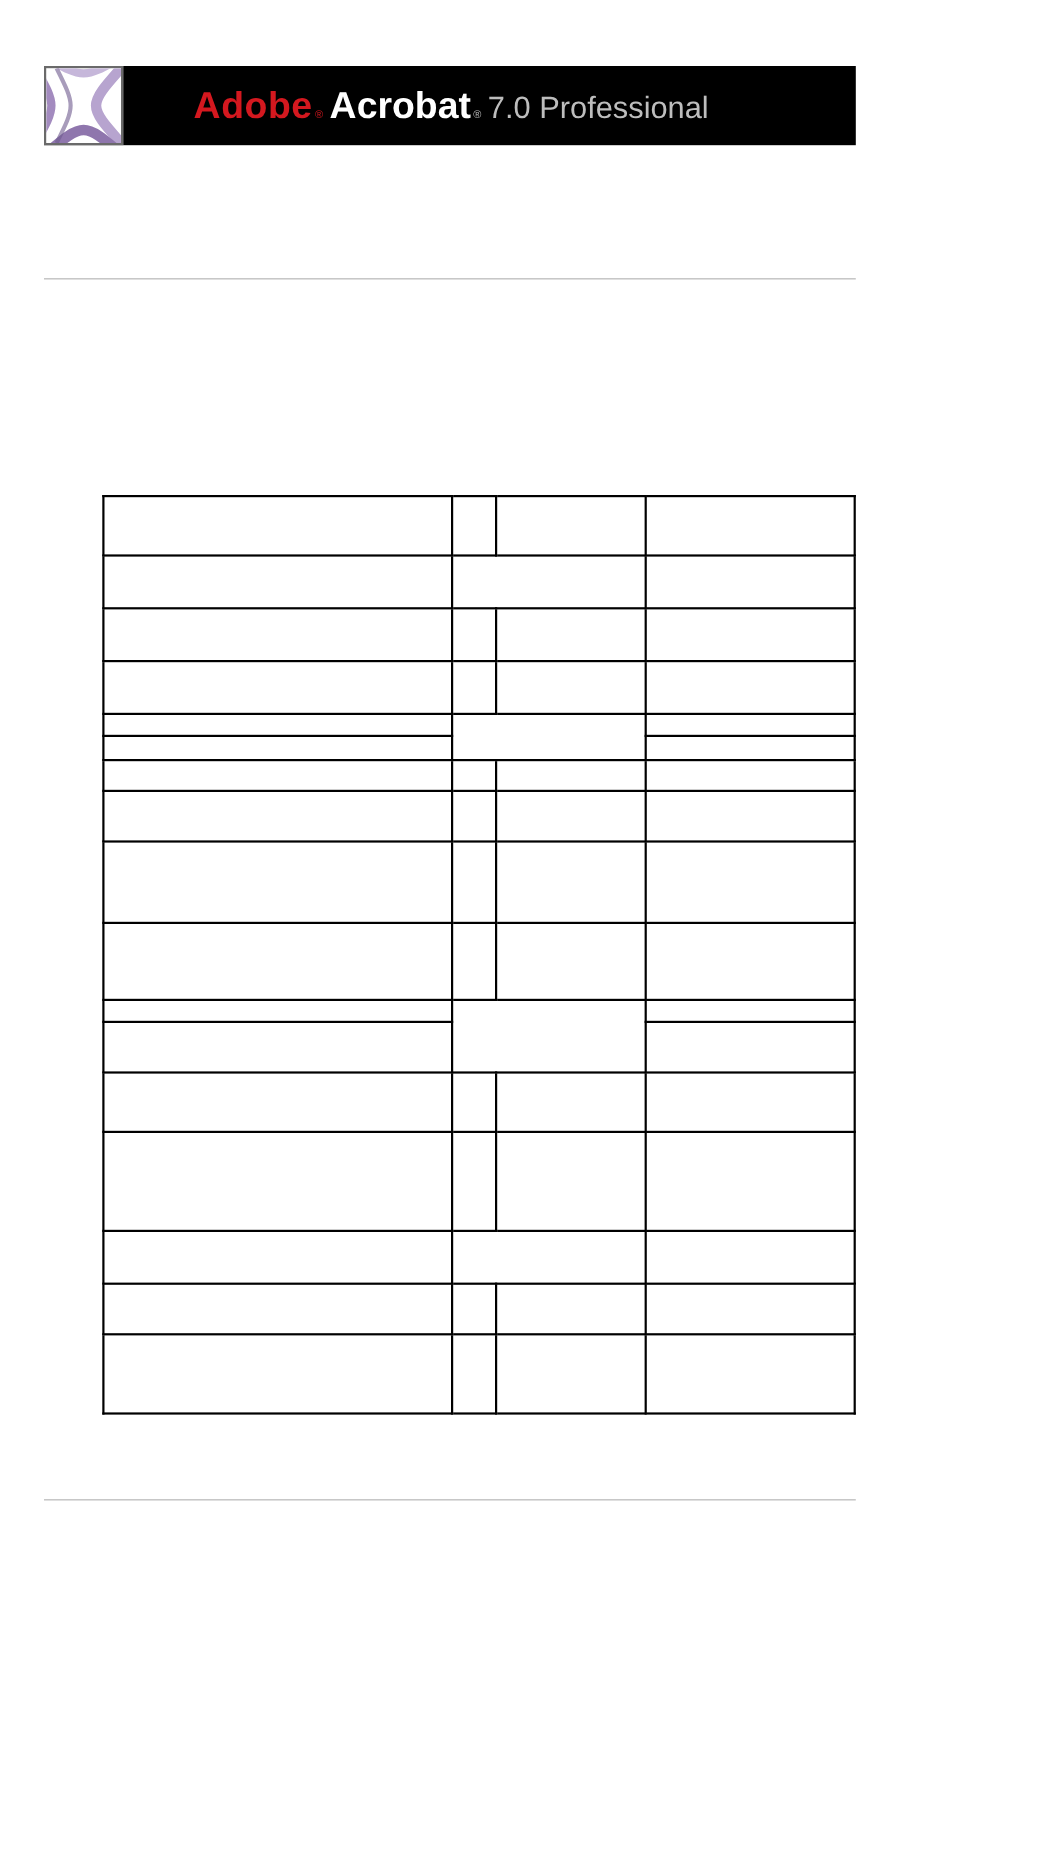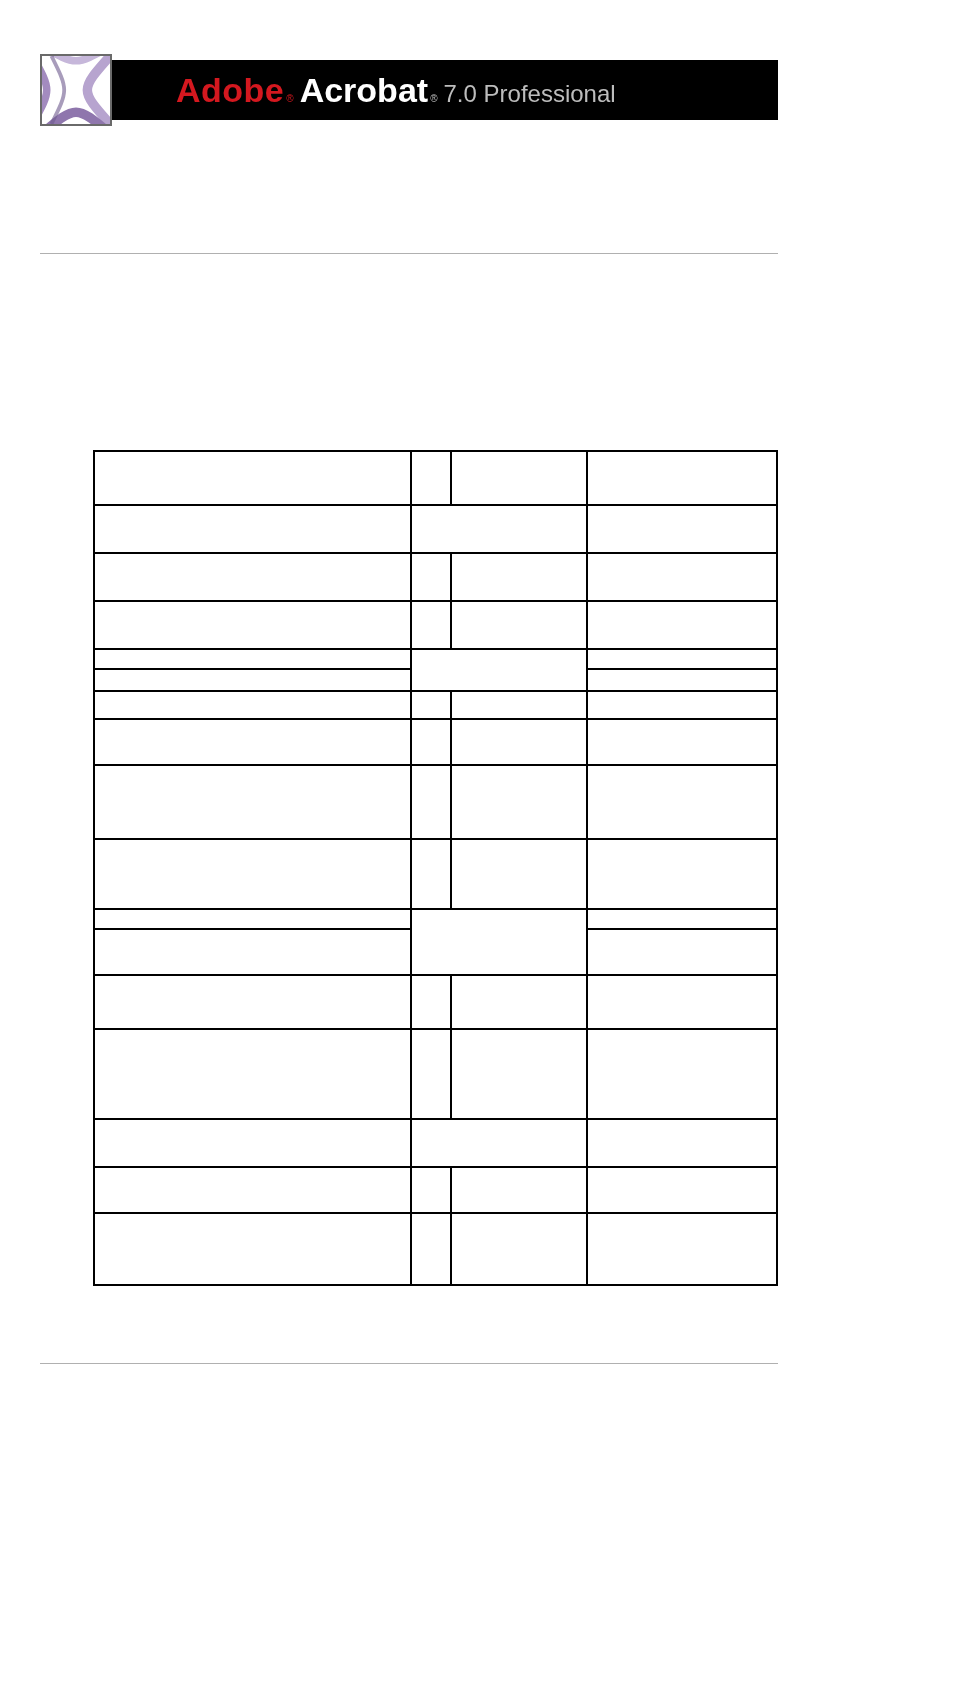--- a/index.html
+++ b/index.html
@@ -14,21 +14,21 @@
     height: 1700px;
     position: relative;
     background: #ffffff;
   }
   
   .banner {
     position: absolute;
     left: 40px;
     top: 60px;
     width: 738px;
-    height: 60px;
+    height: 72px;
     background: #000000;
     display: flex;
     align-items: center;
   }
   .icon-box {
     width: 72px;
     height: 72px;
     background: #ffffff;
     border: 2px solid #6a6a6a;
     box-sizing: border-box;
@@ -70,21 +70,21 @@
   .acrobat-reg {
     color: #bdbdbd;
     font-size: 10px;
     vertical-align: super;
     margin-left: 2px;
     margin-right: 6px;
   }
   .version {
     color: #bdbdbd;
     font-weight: 400;
-    font-size: 24px;
+    font-size: 28px;
   }
   
   .hr1 {
     position: absolute;
     left: 40px;
     top: 253px;
     width: 738px;
     height: 1px;
     background: #b0b0b0;
   }

